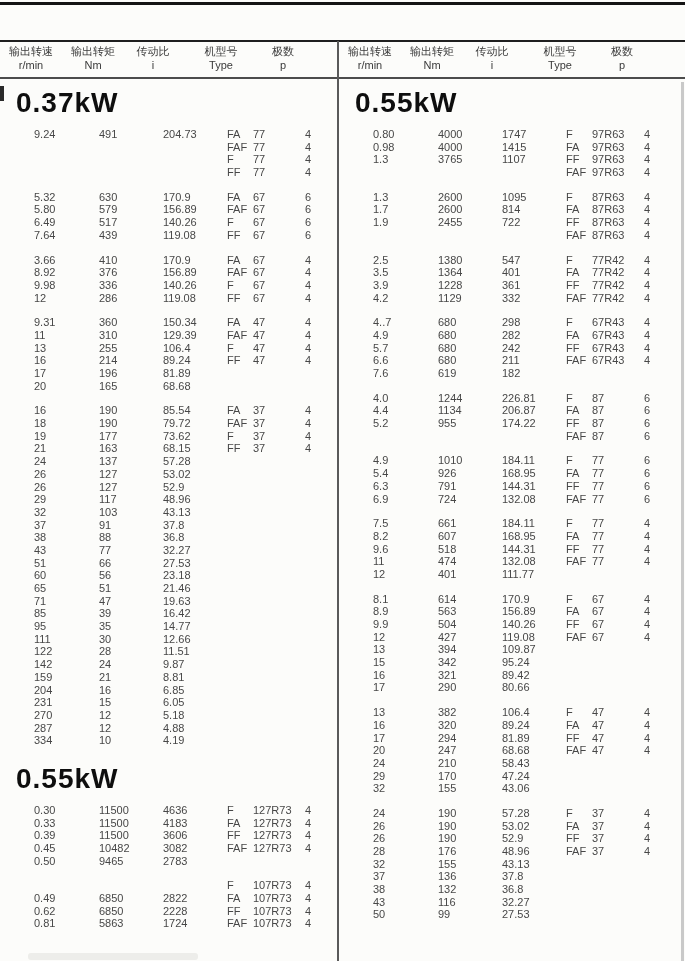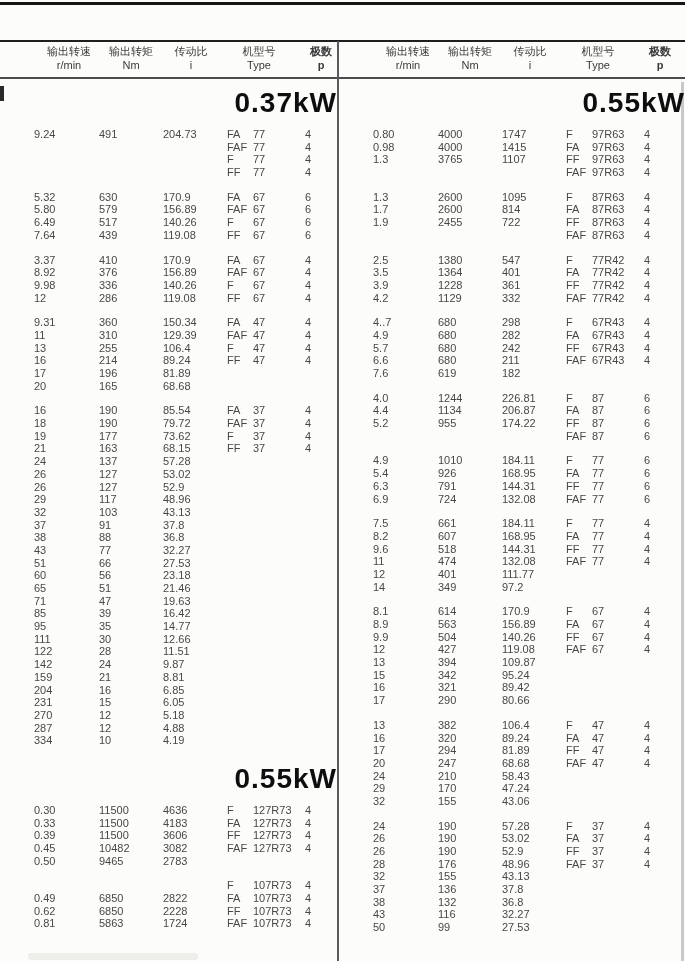--- a/index.html
+++ b/index.html
@@ -28,39 +28,38 @@
     text-align:center;
     font-size:33px; font-weight:bold; color:#161616;
     letter-spacing:13px;
     white-space:nowrap;
   }
 
   
   .colheader {
     position:absolute; top:44px; height:32px;
     display:flex; box-sizing:border-box;
-    font-size:11px; line-height:14px; color:#3a3a3a;margin-left:38px;
+    font-size:11px; line-height:14px; color:#3a3a3a;
   }
   .colheader.left  { left:0;   width:337px; }
   .colheader.right { left:339px; width:346px; }
   .hcell { text-align:center; }
   .hcell .zh { display:block; }
   .hcell .en { display:block; }
-  .hw0 { width:62px; } .hw1 { width:62px; } .hw2 { width:58px; } .hw3 { width:78px; } .hw4 { width:46px;font-weight:bold; }
+  .hw0 { width:62px; } .hw1 { width:62px; } .hw2 { width:58px; } .hw3 { width:78px; } .hw4 { width:46px; }
 
   
   .half { position:absolute; top:80px; bottom:0; overflow:hidden; }
   .half.left  { left:0;     width:337px; }
   .half.right { left:339px; width:346px; }
 
   .kw-heading {
     font-size:28px; font-weight:bold; color:#0e0e0e;
     margin:7px 0 10px 16px; line-height:31px;
     letter-spacing:1px;
-    text-align:right;
   }
   .kw-heading.later { margin-top:16px; }
 
   .block { margin-bottom:12px; }
   .row {
     display:flex; height:12.7px; line-height:12.7px;
     font-size:11px; padding-left:34px; box-sizing:border-box;
     white-space:nowrap; color:#474747;
   }
   .half.right .row { }
@@ -211,21 +210,21 @@
           <span class="c-ratio">119.08</span>
           <span class="c-type">
             <span class="t-prefix">FF</span>
             <span class="t-size">67</span>
           </span>
           <span class="c-p">6</span>
         </div>
       </div>
       <div class="block">
         <div class="row">
-          <span class="c-speed">3.37</span>
+          <span class="c-speed">3.66</span>
           <span class="c-torque">410</span>
           <span class="c-ratio">170.9</span>
           <span class="c-type">
             <span class="t-prefix">FA</span>
             <span class="t-size">67</span>
           </span>
           <span class="c-p">4</span>
         </div>
         <div class="row">
           <span class="c-speed">8.92</span>
@@ -990,30 +989,20 @@
           <span class="c-type">
             <span class="t-prefix">FAF</span>
             <span class="t-size">77</span>
           </span>
           <span class="c-p">4</span>
         </div>
         <div class="row">
           <span class="c-speed">12</span>
           <span class="c-torque">401</span>
           <span class="c-ratio">111.77</span>
-          <span class="c-type">
-            <span class="t-prefix"></span>
-            <span class="t-size"></span>
-          </span>
-          <span class="c-p"></span>
-        </div>
-        <div class="row">
-          <span class="c-speed">14</span>
-          <span class="c-torque">349</span>
-          <span class="c-ratio">97.2</span>
           <span class="c-type">
             <span class="t-prefix"></span>
             <span class="t-size"></span>
           </span>
           <span class="c-p"></span>
         </div>
       </div>
       <div class="block">
         <div class="row">
           <span class="c-speed">8.1</span>

